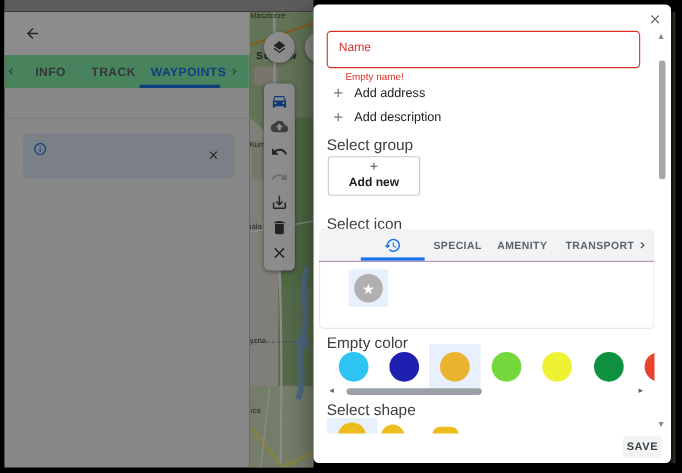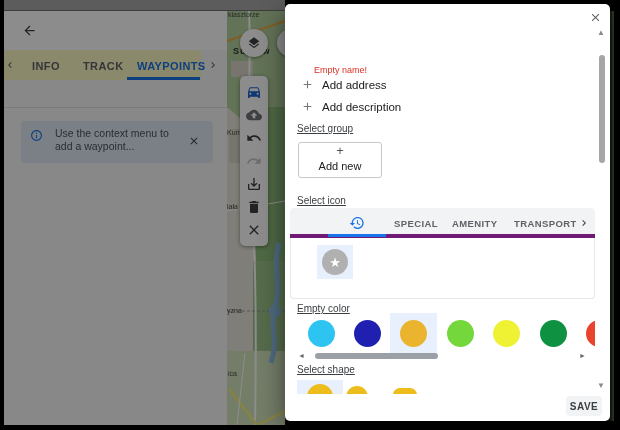--- a/index.html
+++ b/index.html
@@ -4,50 +4,50 @@
 <style>
   html,body{margin:0;padding:0;background:#000;}
   *{box-sizing:border-box;}
   #screen{position:relative;width:620px;height:430px;background:#000;overflow:hidden;
           font-family:"Liberation Sans",sans-serif;}
   .abs{position:absolute;}
   
   #topbar{left:4px;top:0;width:281px;height:11px;background:#a8a8a8;border-bottom:1px solid #6f6f6f;}
   #left-panel{left:4px;top:11px;width:223px;height:414px;background:#f7f7f7;}
   #panel-header{left:0;top:0;width:223px;height:39px;background:#fff;}
-  #tabbar{left:0;top:39px;width:197px;height:30px;background:#fef9c3;}
+  #tabbar{left:0;top:39px;width:222px;height:30px;background:#86efac;}
   .tab{position:absolute;top:10px;font-size:11px;font-weight:bold;letter-spacing:.4px;color:#5f6368;}
   .tab.active{color:#1a73e8;}
   #tab-underline{position:absolute;left:123px;top:27px;width:73px;height:3px;background:#1a73e8;}
   #panel-divider{left:0;top:96px;width:223px;height:1px;background:#e2e2e2;}
   #alert{left:17px;top:110px;width:192px;height:42px;background:#dfeaf3;border-radius:4px;}
   #alert-text{position:absolute;left:34px;top:6px;width:132px;font-size:10.5px;line-height:13px;color:#49535b;}
   
   #map-strip{left:227px;top:11px;width:58px;height:414px;overflow:hidden;background:#e9e6da;}
   .map-lbl{position:absolute;font-size:7px;color:#4a4a44;white-space:nowrap;}
   .round-btn{position:absolute;width:28px;height:28px;border-radius:50%;background:#fff;
              box-shadow:0 1px 3px rgba(0,0,0,.4);display:flex;align-items:center;justify-content:center;}
   #map-toolbar{position:absolute;left:13px;top:65px;width:28px;height:170px;background:#fff;border-radius:5px;
                box-shadow:0 1px 4px rgba(0,0,0,.4);display:flex;flex-direction:column;align-items:center;
                justify-content:space-around;padding:4px 0;}
   .tb-ic{width:16px;height:16px;display:block;}
   
   #dim{left:0;top:0;width:612px;height:430px;background:rgba(0,0,0,.45);z-index:5;}
   
   #dialog{left:285px;top:4px;width:325px;height:417px;background:#fff;border-radius:5px;
           box-shadow:0 6px 24px rgba(0,0,0,.5);z-index:10;}
-  .sec-lbl{position:absolute;font-size:10px;color:#3c4043;text-decoration:underline;}
+  .sec-lbl{position:absolute;font-size:14px;color:#3c4043;}
   #name-input{left:12px;top:24px;width:285px;height:34px;border:1.5px solid #d93025;border-radius:4px;background:#fff;}
   #name-label{position:absolute;left:10px;top:8px;font-size:11px;color:#d93025;}
   #name-error{left:29px;top:61px;font-size:9px;color:#d93025;}
   .add-row-lbl{position:absolute;font-size:11.5px;color:#202124;}
   #addnew-box{left:13px;top:138px;width:84px;height:36px;border:1px solid #c8c8c8;border-radius:3px;background:#fff;text-align:center;}
   #addnew-plus{display:block;font-size:13px;color:#555;line-height:16px;}
-  #addnew-lbl{display:block;font-size:11px;color:#202124;line-height:14px;}
-  #icon-tabs{left:5px;top:204px;width:305px;height:30px;background:#f1f3f4;border-radius:4px 4px 0 0;border-bottom:4px solid #701a75;}
+  #addnew-lbl{display:block;font-size:11px;color:#202124;line-height:14px;font-weight:bold;}
+  #icon-tabs{left:5px;top:204px;width:305px;height:30px;background:#f1f3f4;border-radius:4px 4px 0 0;border-bottom:1px solid #701a75;}
   .itab{position:absolute;top:10px;font-size:9.5px;font-weight:bold;letter-spacing:.4px;color:#5f6368;white-space:nowrap;}
   #itab-underline{position:absolute;left:38px;top:26px;width:58px;height:3px;background:#1a73e8;}
   #icon-panel{left:5px;top:234px;width:305px;height:61px;background:#fff;border:1px solid #e7e7e7;border-top:none;border-radius:0 0 4px 4px;}
   #icon-tile{position:absolute;left:26px;top:7px;width:36px;height:34px;background:#e8f0fe;}
   #icon-circle{position:absolute;left:5px;top:4px;width:26px;height:26px;border-radius:50%;background:#b0b0b0;
                display:flex;align-items:center;justify-content:center;font-size:13px;color:#fff;}
   #color-row{left:5px;top:308px;width:305px;height:43px;overflow:hidden;}
   .color-tile{position:absolute;background:#e8f0fe;}
   .dot{position:absolute;width:27px;height:27px;border-radius:50%;}
   #hscroll{left:5px;top:348px;width:305px;height:8px;}
@@ -88,21 +88,20 @@
         <path fill="#5f6368" d="M10 6L8.59 7.41 13.17 12l-4.58 4.59L10 18l6-6z"></path>
       </svg>
       <div id="tab-underline"></div>
     </div>
     <div class="abs" id="panel-divider"></div>
 
     <div class="abs" id="alert">
       <svg class="abs" style="left:9px;top:8px" width="13" height="13" viewBox="0 0 24 24">
         <path fill="#1a73e8" d="M11 7h2v2h-2zm0 4h2v6h-2zm1-9C6.48 2 2 6.48 2 12s4.48 10 10 10 10-4.48 10-10S17.52 2 12 2zm0 18c-4.41 0-8-3.59-8-8s3.59-8 8-8 8 3.59 8 8-3.59 8-8 8z"></path>
       </svg>
-      <div id="alert-text">Use the context menu to add a waypoint...</div>
       <svg class="abs" style="left:167px;top:14px" width="12" height="12" viewBox="0 0 24 24">
         <path fill="#44484c" d="M19 6.41L17.59 5 12 10.59 6.41 5 5 6.41 10.59 12 5 17.59 6.41 19 12 13.41 17.59 19 19 17.59 13.41 12z"></path>
       </svg>
     </div>
   </div>
 
   <div class="abs" id="map-strip">
     <svg width="58" height="414" viewBox="0 0 58 414" preserveAspectRatio="none">
       <rect x="0" y="0" width="58" height="414" fill="#e9e6da"></rect>
       <path d="M0 0 H58 V100 L30 122 L0 96 Z" fill="#b4d19e"></path>
@@ -164,20 +163,23 @@
   </div>
 
   <div class="abs" id="right-sliver"></div>
   <div class="abs" id="dim"></div>
 
   <div class="abs" id="dialog">
     <svg class="abs" style="left:304px;top:7px" width="13" height="13" viewBox="0 0 24 24">
       <path fill="#5f6368" d="M19 6.41L17.59 5 12 10.59 6.41 5 5 6.41 10.59 12 5 17.59 6.41 19 12 13.41 17.59 19 19 17.59 13.41 12z"></path>
     </svg>
 
+    <div class="abs" id="name-input" title="">
+      <span id="name-label">Name</span>
+    </div>
     <div class="abs" id="name-error">Empty name!</div>
 
     <svg class="abs" style="left:16px;top:74px" width="13" height="13" viewBox="0 0 24 24">
       <path fill="#757575" d="M19 13h-6v6h-2v-6H5v-2h6V5h2v6h6v2z"></path>
     </svg>
     <span class="add-row-lbl" style="left:37px;top:75px">Add address</span>
 
     <svg class="abs" style="left:16px;top:96px" width="13" height="13" viewBox="0 0 24 24">
       <path fill="#757575" d="M19 13h-6v6h-2v-6H5v-2h6V5h2v6h6v2z"></path>
     </svg>

